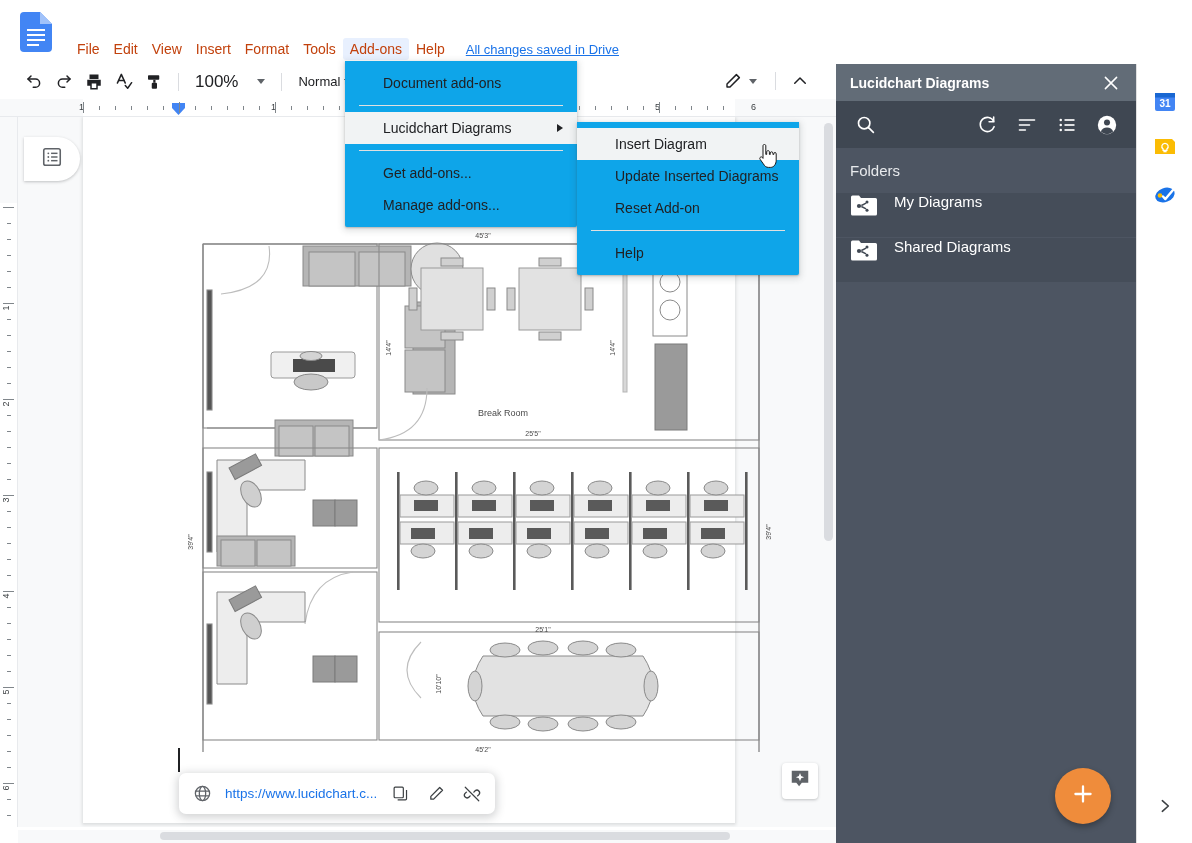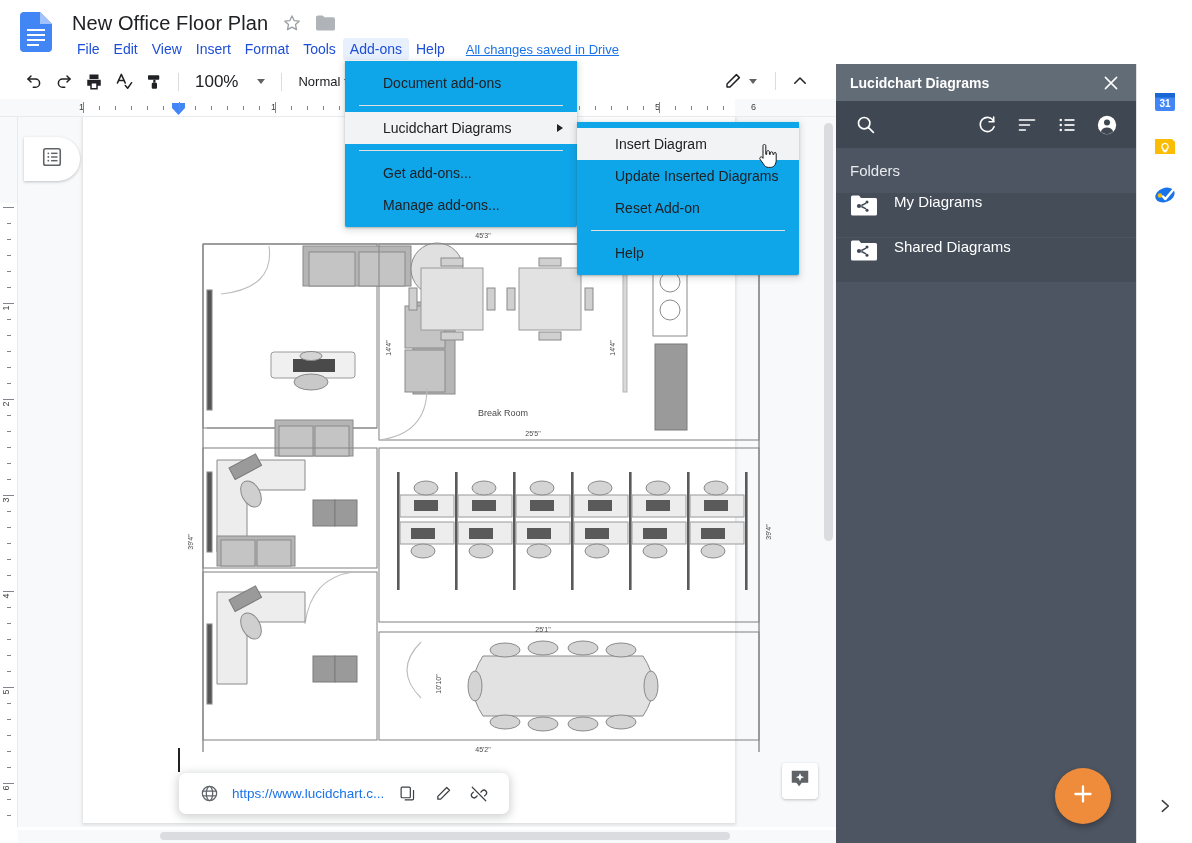--- a/index.html
+++ b/index.html
@@ -12,21 +12,21 @@
 
   
   .header { position:absolute; left:0; top:0; width:1192px; height:64px; background:#fff; }
   .doc-icon { position:absolute; left:20px; top:12px; width:32px; height:40px; }
   .title-row { position:absolute; left:72px; top:8px; height:30px; display:flex; align-items:center; gap:14px; }
   .doc-title { font-size:20px; color:#202124; letter-spacing:.1px; white-space:nowrap; }
   .star-icon { width:20px; height:20px; color:#9aa0a6; cursor:pointer; }
   .folder-icon { width:19px; height:16px; cursor:pointer; }
   .menubar { position:absolute; left:70px; top:38px; display:flex; align-items:center; height:22px; }
   .menu-item {
-    font-size:14px; color:#1d4ed8; padding:2px 7px; border-radius:3px;
+    font-size:14px; color:#c2410c; padding:2px 7px; border-radius:3px;
     cursor:pointer; white-space:nowrap; line-height:18px;
   }
   .menu-item.active { background:#e8f0fe; }
   .save-status { font-size:13px; color:#1a73e8; margin-left:14px; text-decoration:underline; cursor:pointer; white-space:nowrap; }
 
   .header-right { position:absolute; right:14px; top:8px; display:flex; align-items:center; gap:8px; height:44px; }
   .hr-icon-btn { width:36px; height:36px; border-radius:50%; display:flex; align-items:center; justify-content:center; cursor:pointer; }
   .share-btn {
     display:flex; align-items:center; gap:9px; background:#1a73e8; color:#fff;
     height:36px; padding:0 21px; border-radius:4px; font-size:14px; font-weight:500;
@@ -80,21 +80,21 @@
   .explore-btn {
     position:absolute; right:18px; bottom:28px; width:36px; height:36px; background:#fff;
     border-radius:4px; box-shadow:0 1px 3px rgba(60,64,67,.3);
     display:flex; align-items:center; justify-content:center; cursor:pointer; z-index:6;
   }
 
   
   .link-popup {
     position:absolute; left:179px; top:773px; height:41px; background:#fff;
     border-radius:7px; box-shadow:0 2px 8px 2px rgba(60,64,67,.22);
-    display:flex; align-items:center; padding:0 17px; gap:10px; z-index:40;
+    display:flex; align-items:center; padding:0 10px; gap:10px; z-index:40;
   }
   .link-url { font-size:13.5px; color:#1a73e8; cursor:pointer; white-space:nowrap; }
   .lp-btn { width:26px; height:26px; display:flex; align-items:center; justify-content:center; border-radius:50%; cursor:pointer; }
   .caret-doc { position:absolute; left:180px; top:748px; width:2px; height:24px; background:#202124; z-index:39; }
 
   
   .menu-panel {
     position:absolute; background:#0ea5e9; box-shadow:0 2px 6px 2px rgba(60,64,67,.15), 0 1px 2px rgba(60,64,67,.3);
     border-radius:0 0 2px 2px; padding:6px 0; z-index:60;
   }
@@ -152,33 +152,20 @@
       <svg width="32" height="40" viewBox="0 0 32 40">
         <path d="M4 0h16l12 12v24a4 4 0 0 1-4 4H4a4 4 0 0 1-4-4V4a4 4 0 0 1 4-4z" fill="#4285f4"></path>
         <path d="M20 0l12 12H20z" fill="#a1c2fa"></path>
         <rect x="7" y="17" width="18" height="2" fill="#fff"></rect>
         <rect x="7" y="22" width="18" height="2" fill="#fff"></rect>
         <rect x="7" y="27" width="18" height="2" fill="#fff"></rect>
         <rect x="7" y="32" width="12" height="2" fill="#fff"></rect>
       </svg>
     </div>
 
-    <div class="title-row">
-      <span class="doc-title">New Office Floor Plan</span>
-      <span class="star-icon">
-        <svg width="20" height="20" viewBox="0 0 24 24" fill="none" stroke="#9aa0a6" stroke-width="1.6">
-          <path d="M12 3.5l2.6 5.6 6 .7-4.4 4.1 1.2 6-5.4-3-5.4 3 1.2-6L3.4 9.8l6-.7z" stroke-linejoin="round"></path>
-        </svg>
-      </span>
-      <span class="folder-icon">
-        <svg width="19" height="16" viewBox="0 0 20 16">
-            <path d="M0 2a2 2 0 0 1 2-2h5l2 2h9a2 2 0 0 1 2 2v10a2 2 0 0 1-2 2H2a2 2 0 0 1-2-2z" fill="#b0b4b9"></path>
-          </svg>
-      </span>
-    </div>
 
     <div class="menubar">
       <div class="menu-item">File</div>
       <div class="menu-item">Edit</div>
       <div class="menu-item">View</div>
       <div class="menu-item">Insert</div>
       <div class="menu-item">Format</div>
       <div class="menu-item">Tools</div>
       <div class="menu-item active">Add-ons</div>
       <div class="menu-item">Help</div>

